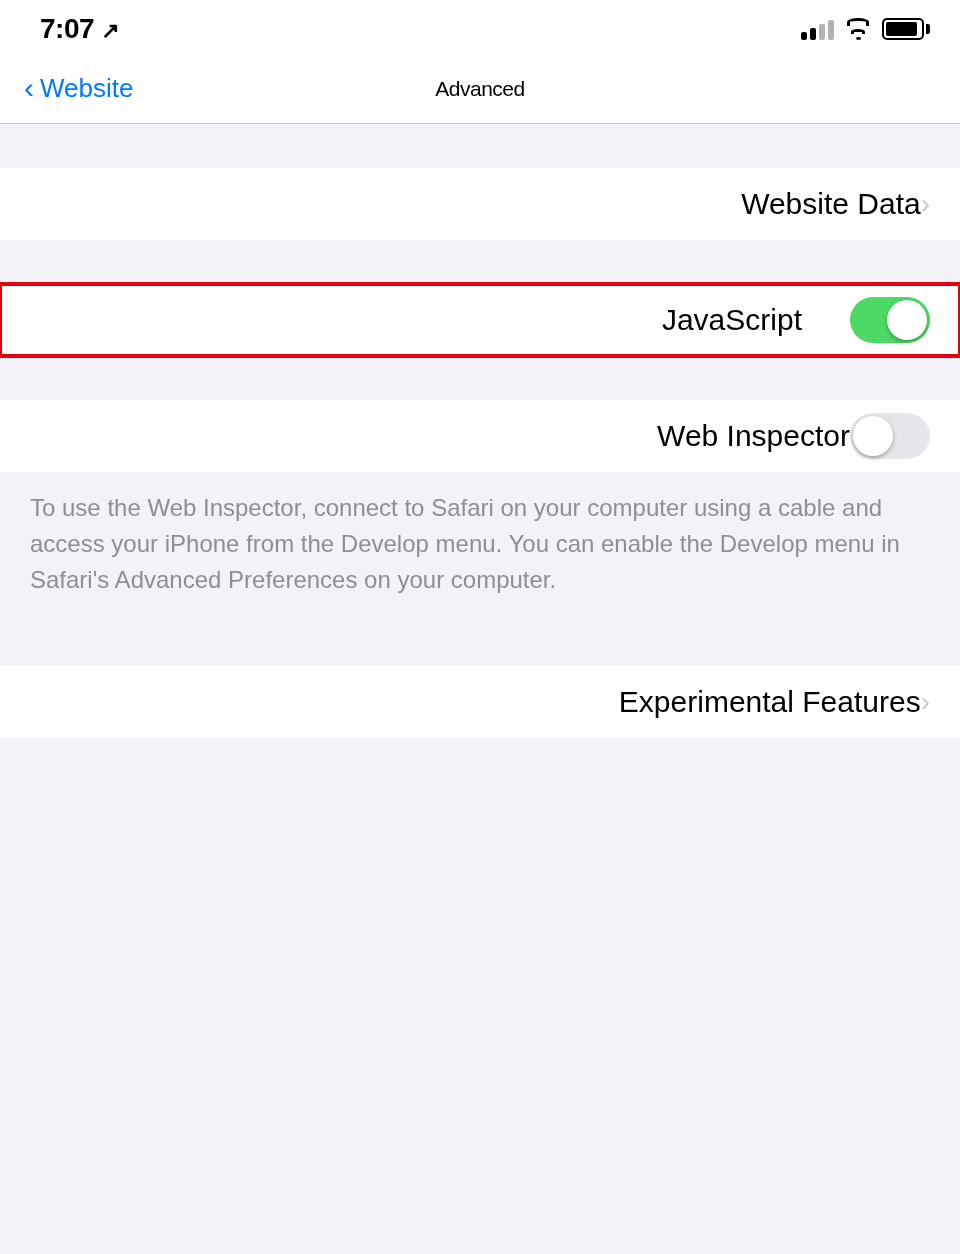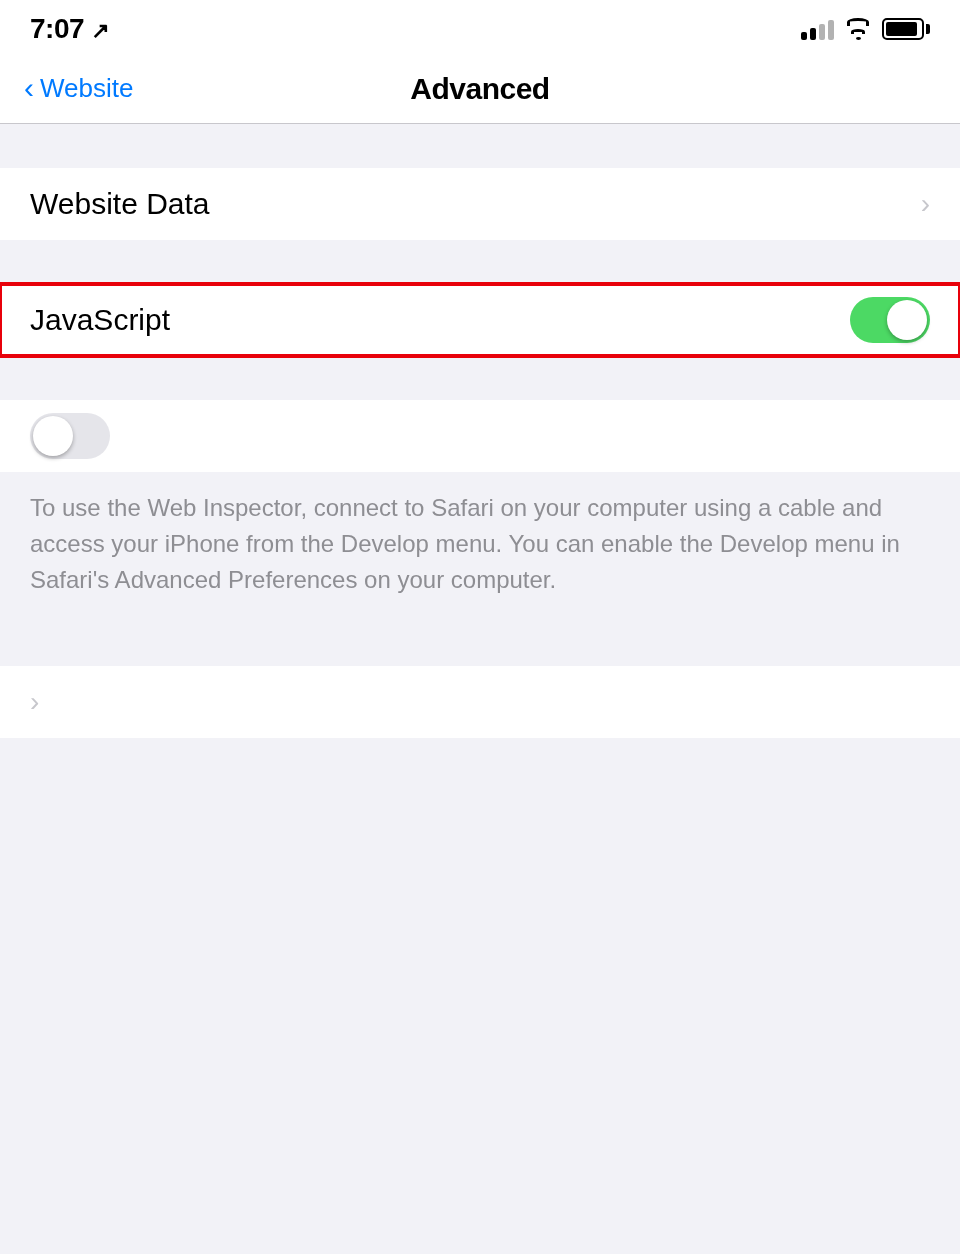--- a/index.html
+++ b/index.html
@@ -11,21 +11,21 @@
       width: 960px;
       min-height: 1254px;
     }
 
     
     .status-bar {
       background: #ffffff;
       display: flex;
       align-items: center;
       justify-content: space-between;
-      padding: 14px 30px 10px 30px;
+      padding: 14px 30px 10px 40px;
       height: 54px;
     }
 
     .status-time {
       font-size: 28px;
       font-weight: 600;
       color: #000;
       letter-spacing: -0.5px;
     }
 
@@ -127,22 +127,22 @@
       text-decoration: none;
     }
 
     .nav-back-chevron {
       font-size: 30px;
       line-height: 1;
       margin-top: -2px;
     }
 
     .nav-title {
-      font-size: 30px;
-      font-weight: 700;
+      font-size: 21px;
+      font-weight: 400;
       color: #000;
       letter-spacing: -0.5px;
     }
 
     
     .section-spacer {
       height: 44px;
       background: #f2f2f7;
     }
 
@@ -156,20 +156,21 @@
       align-items: center;
       justify-content: space-between;
       padding: 0 30px;
       min-height: 72px;
       background: #fff;
       border-bottom: 1px solid #e5e5ea;
     }
 
     .settings-row:last-child {
       border-bottom: none;
+      justify-content: flex-end;
     }
 
     .row-label {
       font-size: 30px;
       color: #000;
       font-weight: 400;
     }
 
     .row-chevron {
       color: #c7c7cc;
@@ -286,27 +287,29 @@
     <div class="toggle on">
       <div class="toggle-knob"></div>
     </div>
   </div>
 </div>
 
 <div class="section-spacer"></div>
 
 <div class="settings-group">
   <div class="settings-row">
+    <span class="row-label">Web Inspector</span>
     <div class="toggle off">
       <div class="toggle-knob"></div>
     </div>
   </div>
 </div>
 
 <div class="description-text">To use the Web Inspector, connect to Safari on your computer using a cable and access your iPhone from the Develop menu. You can enable the Develop menu in Safari's Advanced Preferences on your computer.</div>
 
 <div class="section-spacer"></div>
 
 <div class="settings-group">
   <div class="settings-row">
+    <span class="row-label">Experimental Features</span>
     <span class="row-chevron">›</span>
   </div>
 </div>
 
 </body></html>

